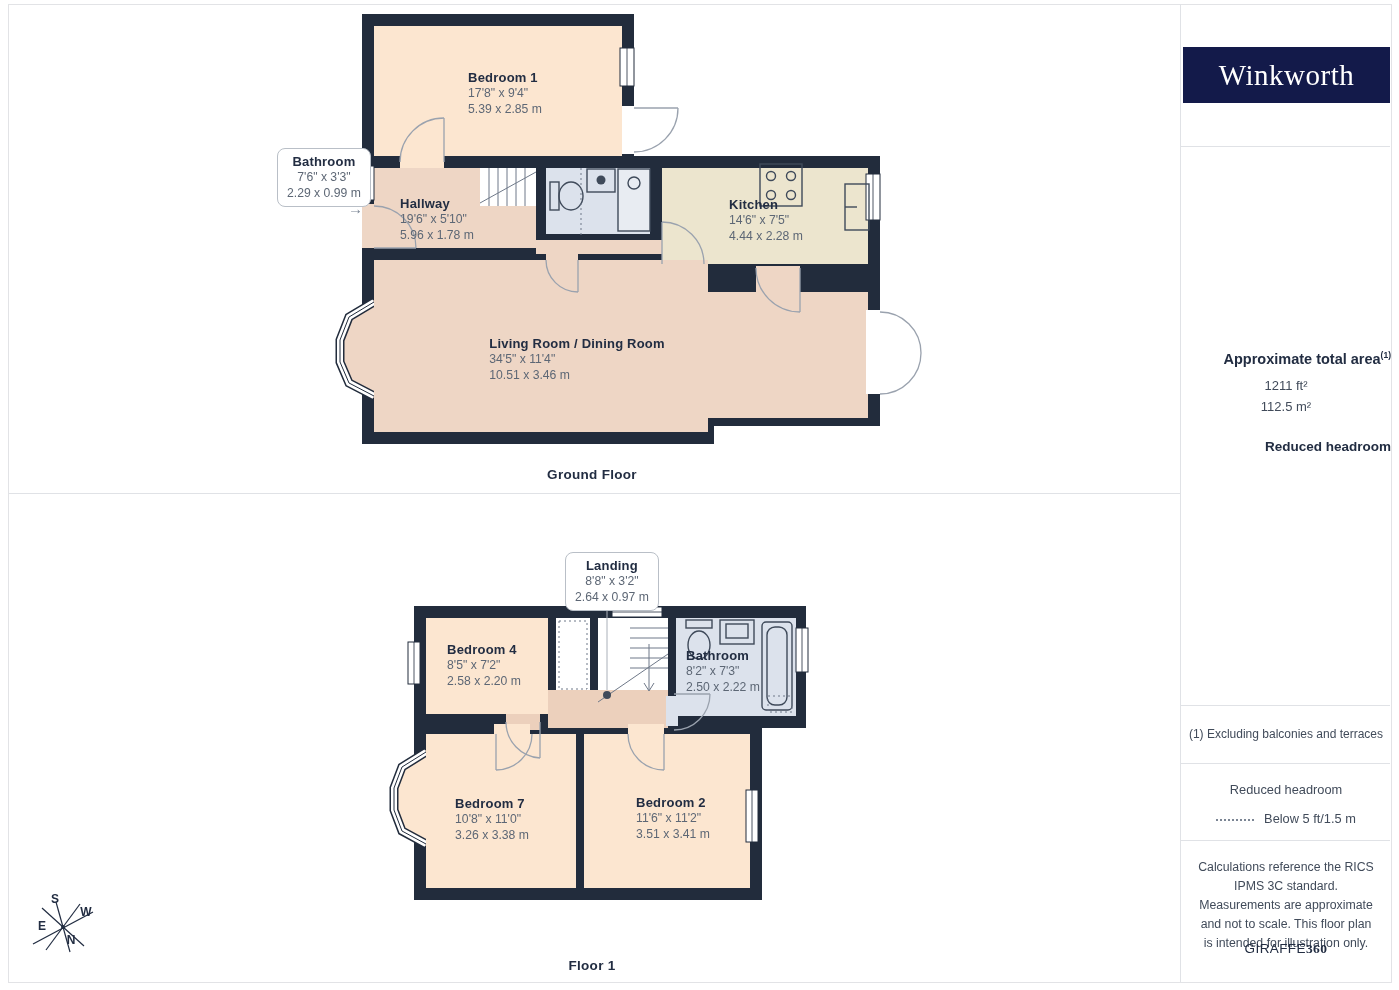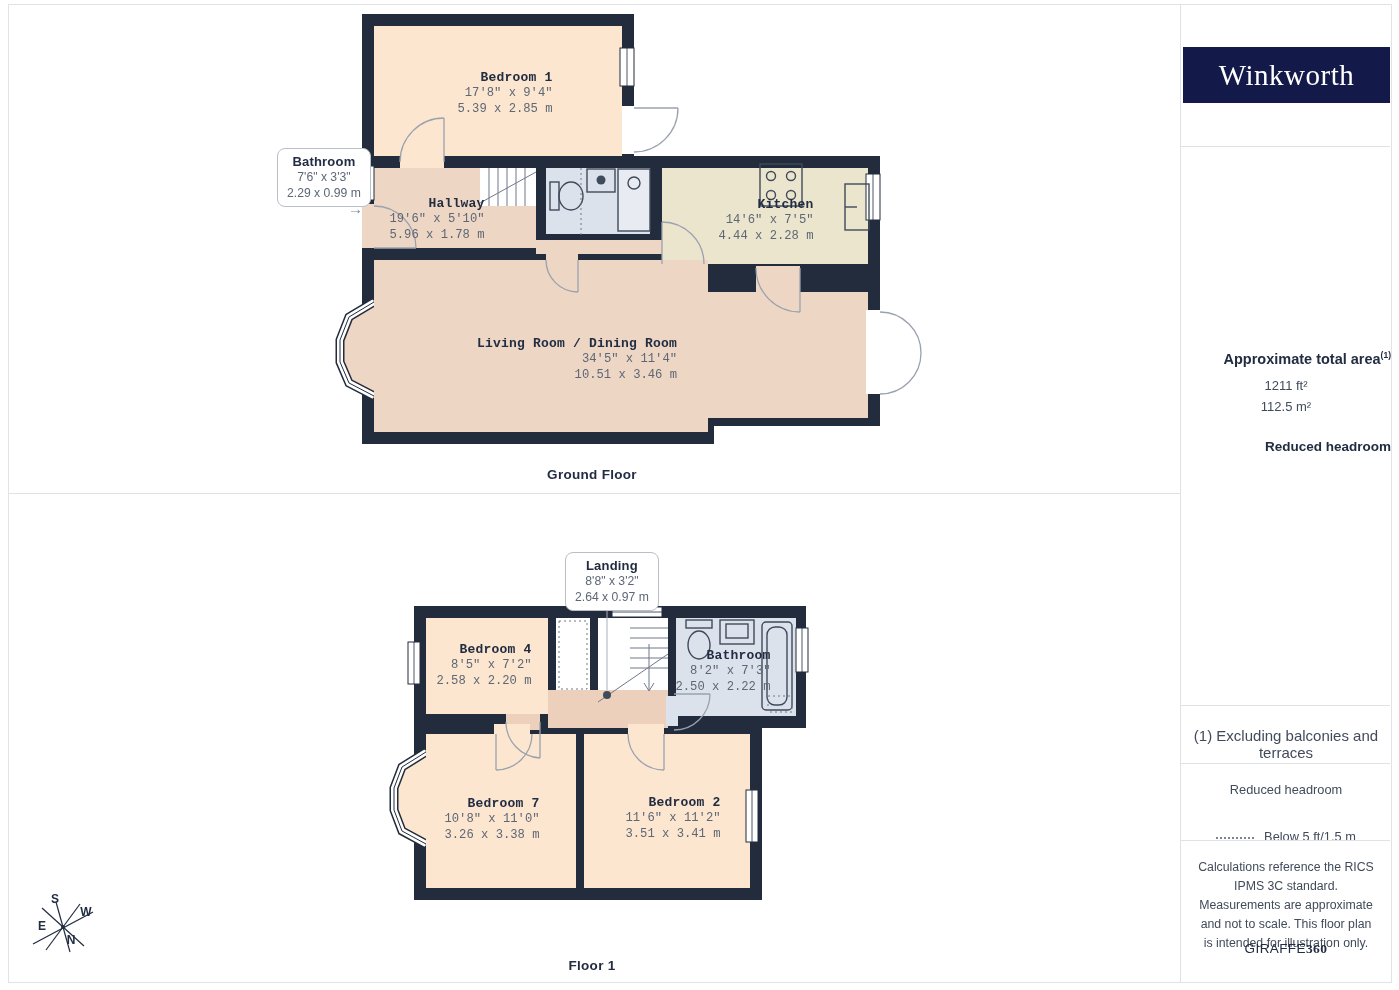--- a/index.html
+++ b/index.html
@@ -2,38 +2,38 @@
 <html><head>
 <meta charset="utf-8">
 <style>
   html,body{margin:0;padding:0;background:#fff;}
   .canvas{position:relative;width:1399px;height:990px;background:#fff;overflow:hidden;
           font-family:"Liberation Sans",sans-serif;color:#222d42;}
   .frame{position:absolute;left:8px;top:4px;width:1382px;height:977px;border:1px solid #e2e3e6;}
   .vdiv{position:absolute;left:1180px;top:4px;width:1px;height:978px;background:#e0e2e6;}
   .hdiv{position:absolute;background:#e0e2e6;height:1px;}
   .plansvg{position:absolute;left:0;}
-  .room-label{position:absolute;transform:translateX(-50%);text-align:right;white-space:nowrap;line-height:1.25;font-family:Liberation Mono, monospace;}
+  .room-label{position:absolute;transform:translateX(-50%);text-align:left;white-space:nowrap;line-height:1.25;}
   .rn{font-size:13px;font-weight:700;color:#222d42;letter-spacing:.2px;}
   .rd{font-size:12.2px;color:#5d6775;}
   .callout{position:absolute;background:#fff;border:1px solid #b9bfc7;border-radius:8px;
            padding:5px 9px;text-align:center;line-height:1.25;white-space:nowrap;}
   .floor-title{position:absolute;transform:translateX(-50%);font-size:13.5px;font-weight:700;color:#222d42;letter-spacing:.3px;}
   .entry-arrow{position:absolute;color:#7b8594;font-size:15px;}
   
   .logo{position:absolute;left:1183px;top:47px;width:207px;height:56px;background:#131a4a;
         display:flex;align-items:center;justify-content:center;}
   .logo span{font-family:"Liberation Serif",serif;color:#fff;font-size:29px;letter-spacing:.5px;}
   .side-center{position:absolute;left:1181px;width:210px;text-align:center;}
   .side-h{font-size:14.5px;font-weight:700;color:#222d42;text-align:right;}
   .side-h sup{font-size:8.5px;}
   .side-v{font-size:13px;color:#414b5a;line-height:1.6;}
-  .footnote{font-size:15px;color:#414b5a;}
+  .footnote{font-size:12px;color:#414b5a;}
   .legend-h{font-size:12.8px;color:#414b5a;}
-  .legend-row{font-size:12.8px;color:#414b5a;margin-top:32px;}
+  .legend-row{font-size:12.8px;color:#414b5a;margin-top:14px;}
   .dotline{display:inline-block;width:38px;border-bottom:2px dotted #7b8594;vertical-align:middle;margin-right:10px;}
   .disclaimer{position:absolute;left:1197px;top:858px;width:178px;text-align:center;
               font-size:12.3px;color:#414b5a;line-height:1.55;}
   .credit{position:absolute;left:1181px;top:941px;width:210px;text-align:center;
           font-size:13.5px;color:#222d42;letter-spacing:.4px;}
   .credit b{font-weight:700;font-family:Liberation Serif, serif;}
   .compass-letter{position:absolute;transform:translate(-50%,-50%);font-size:12px;font-weight:700;color:#222d42;}
   
   .wall{fill:#222c3c;}
   .peach{fill:#fce6d0;}

